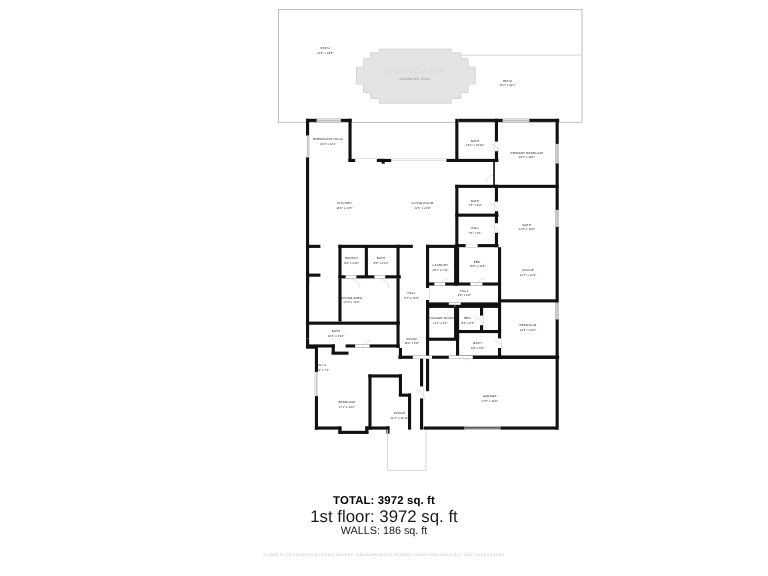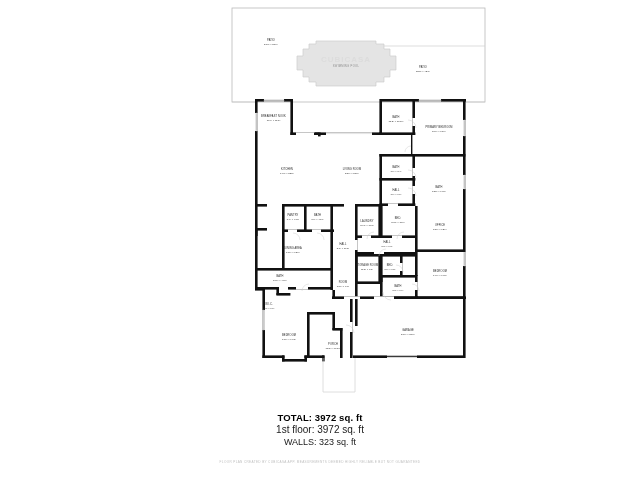--- a/index.html
+++ b/index.html
@@ -80,21 +80,21 @@
     text-align: center;
   }
   #summary .total {
     font-size: 9.5px;
     font-weight: bold;
     color: #000000;
     line-height: 12px;
     letter-spacing: 0.1px;
   }
   #summary .floor {
-    font-size: 10px;
+    font-size: 14px;
     color: #1a1a1a;
     line-height: 12px;
   }
   #summary .excluded {
     font-size: 9px;
     color: #1a1a1a;
     line-height: 12px;
     padding: 0 8px;
   }
   #disclaimer {
@@ -432,18 +432,18 @@
         </g>
 
       </g>
 
     </svg>
   </div>
 
   <div id="summary">
     <div class="total">TOTAL: 3972 sq. ft</div>
     <div class="floor">1st floor: 3972 sq. ft</div>
-    <div class="excluded">WALLS: 323 sq. ft</div>
+    <div class="excluded">WALLS: 186 sq. ft</div>
   </div>
 
   <div id="disclaimer">FLOOR PLAN CREATED BY CUBICASA APP. MEASUREMENTS DEEMED HIGHLY RELIABLE BUT NOT GUARANTEED</div>
 
 </div>
 
 </body></html>

